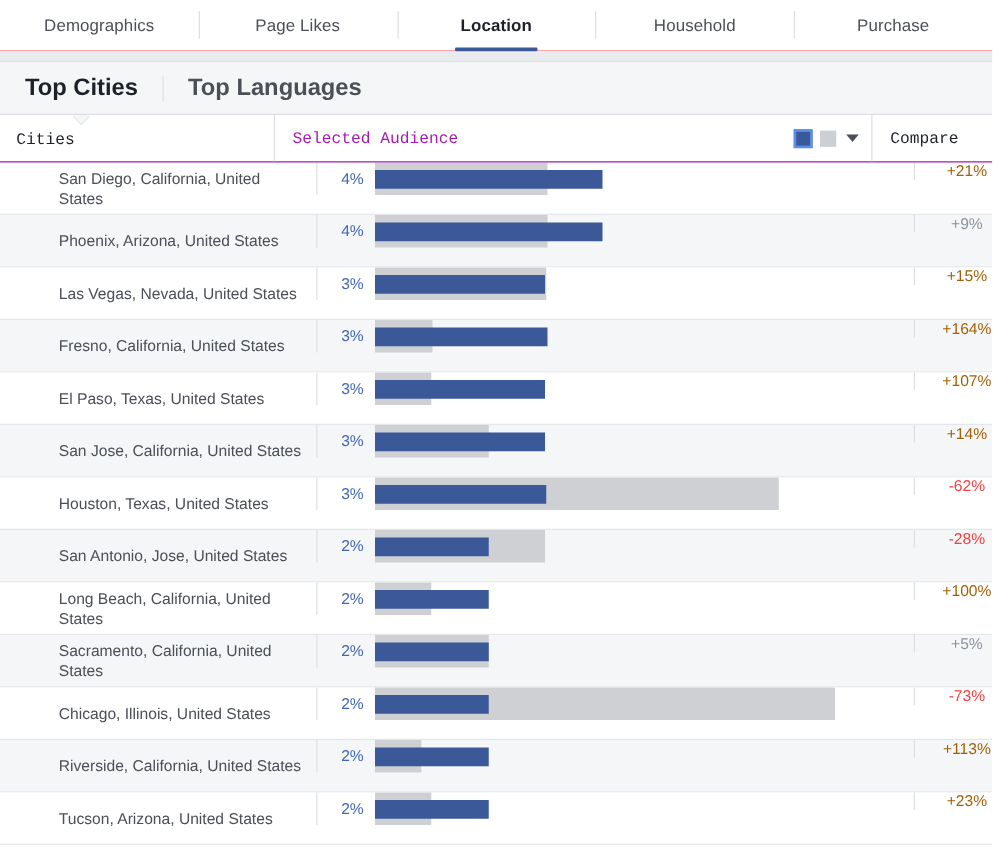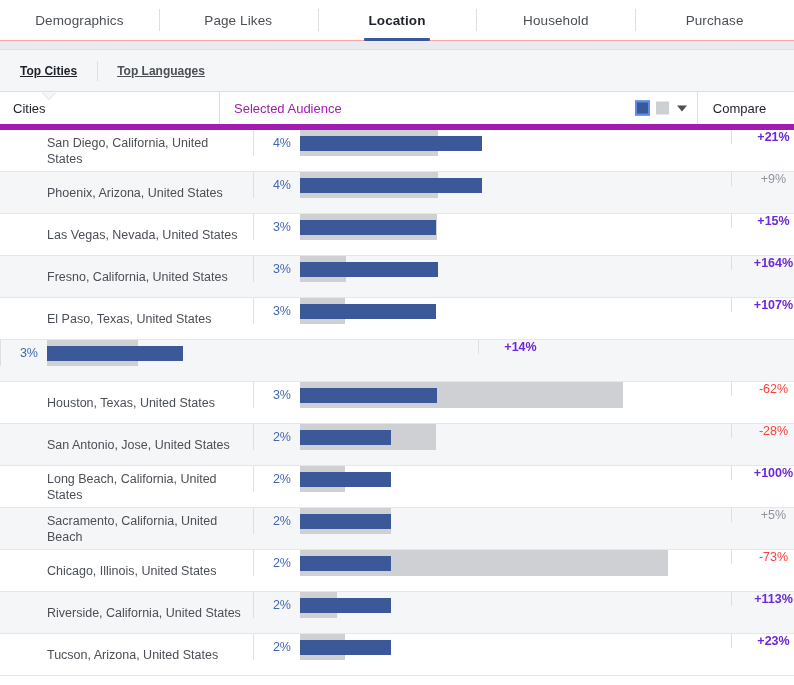--- a/index.html
+++ b/index.html
@@ -61,28 +61,27 @@
     height: 42px;
     background: #f5f6f7;
     border-bottom: 1px solid #dddfe2;
     display: flex;
     align-items: center;
     padding-left: 0;
     position: relative;
   }
   .subtab {
     position: relative;
-    font-size: 12px;
+    font-size: 19px;
     font-weight: bold;
     color: #4b4f56;
     padding: 0 20px;
     line-height: 42px;
     cursor: pointer;
     white-space: nowrap;
-    text-decoration: underline;
   }
   .subtab.active { color: #1d2129; }
   .subtab + .subtab::before {
     content: "";
     position: absolute;
     left: 0; top: 11px; bottom: 11px;
     width: 1px;
     background: #dddfe2;
   }
   
@@ -100,23 +99,24 @@
   }
   .subtab.active .caret-down { display: block; }
 
   
   .table { width: 794px; }
   .thead {
     display: flex;
     height: 38px;
     align-items: center;
     background: #ffffff;
-    border-bottom: 6px solid #a21caf;
+    border-bottom: 1px solid #a21caf;
     position: relative;
     z-index: 1;
+    font-family: Liberation Mono, monospace;
   }
   .col-city   { width: 219px; flex: 0 0 219px; padding-left: 13px; }
   .col-bars   { width: 478px; flex: 0 0 478px; position: relative; border-left: 1px solid #dddfe2; height: 100%; display:flex; align-items:center; }
   .col-cmp    { width: 97px;  flex: 0 0 97px;  border-left: 1px solid #dddfe2; height: 100%; display:flex; align-items:center; justify-content:center; padding-right: 13px; }
 
   .th-label { font-size: 13px; color: #1d2129; }
   .th-link  { font-size: 13px; color: #a21caf; padding-left: 14px; cursor: pointer; }
 
   .legend {
     position: absolute;
@@ -182,21 +182,21 @@
     background: #ced0d4;
   }
   .bar-blue {
     position: absolute;
     left: 0; top: 6px;
     height: 15px;
     background: #3b5998;
   }
 
   .cmp { font-size: 12.5px; }
-  .cmp.up      { color: #6d28d9; font-weight: bold; }
+  .cmp.up      { color: #a16207; }
   .cmp.down    { color: #fa3e3e; }
   .cmp.neutral { color: #8d949e; }
 </style>
 </head>
 <body>
 
 <div class="app">
 
   <div class="tabbar" id="tabbar">
       <div class="tab">
@@ -313,20 +313,23 @@
             <div class="barwrap">
               <div class="bar-gray" style="width: 45px;"></div>
               <div class="bar-blue" style="width: 136px;"></div>
             </div>
           </div>
           <div class="col-cmp">
             <span class="cmp up">+107%</span>
           </div>
         </div>
         <div class="trow alt">
+          <div class="col-city">
+            <span>San Jose, California, United States</span>
+          </div>
           <div class="col-bars">
             <span class="pct">3%</span>
             <div class="barwrap">
               <div class="bar-gray" style="width: 91px;"></div>
               <div class="bar-blue" style="width: 136px;"></div>
             </div>
           </div>
           <div class="col-cmp">
             <span class="cmp up">+14%</span>
           </div>
@@ -371,21 +374,21 @@
               <div class="bar-gray" style="width: 45px;"></div>
               <div class="bar-blue" style="width: 91px;"></div>
             </div>
           </div>
           <div class="col-cmp">
             <span class="cmp up">+100%</span>
           </div>
         </div>
         <div class="trow alt">
           <div class="col-city">
-            <span>Sacramento, California, United Beach</span>
+            <span>Sacramento, California, United States</span>
           </div>
           <div class="col-bars">
             <span class="pct">2%</span>
             <div class="barwrap">
               <div class="bar-gray" style="width: 91px;"></div>
               <div class="bar-blue" style="width: 91px;"></div>
             </div>
           </div>
           <div class="col-cmp">
             <span class="cmp neutral">+5%</span>

